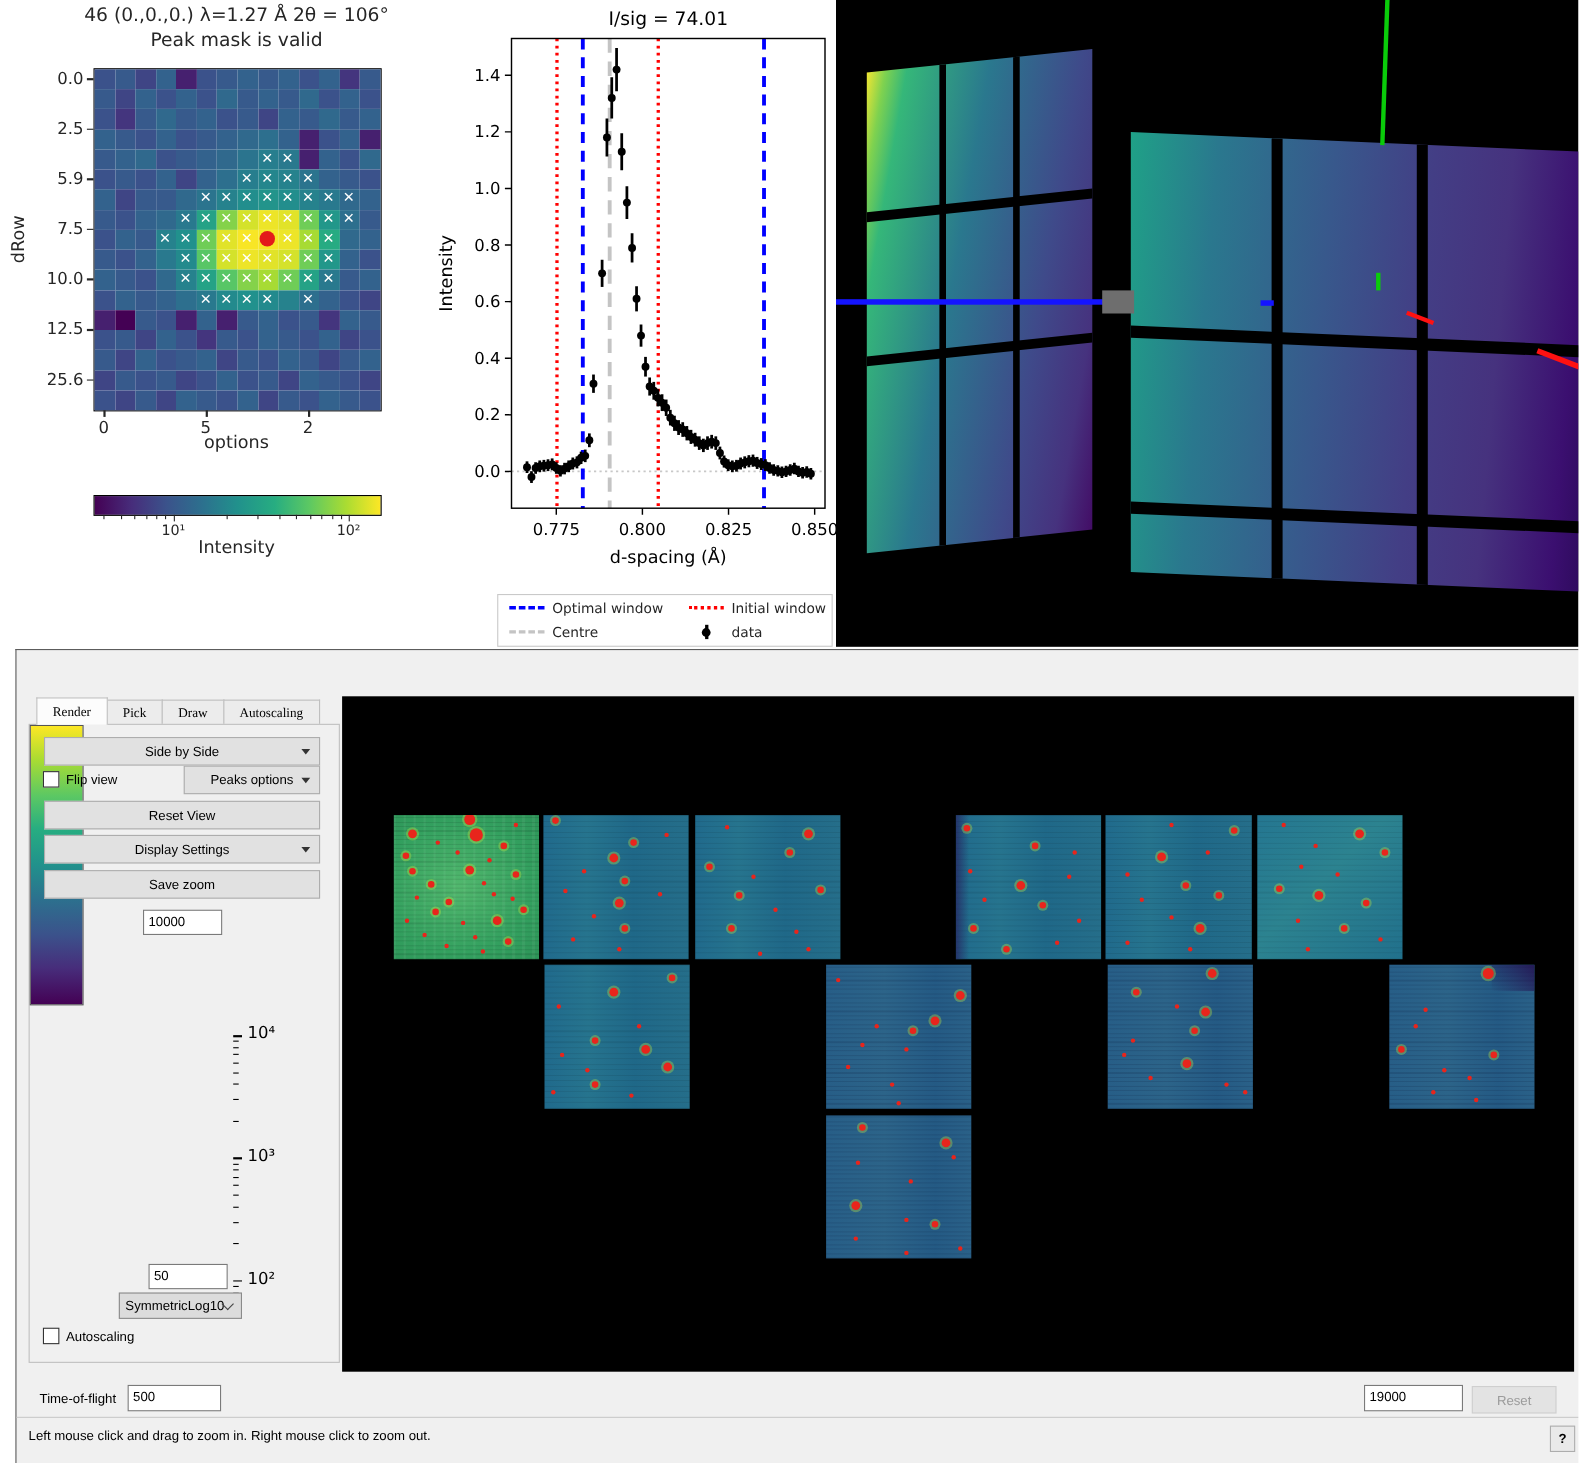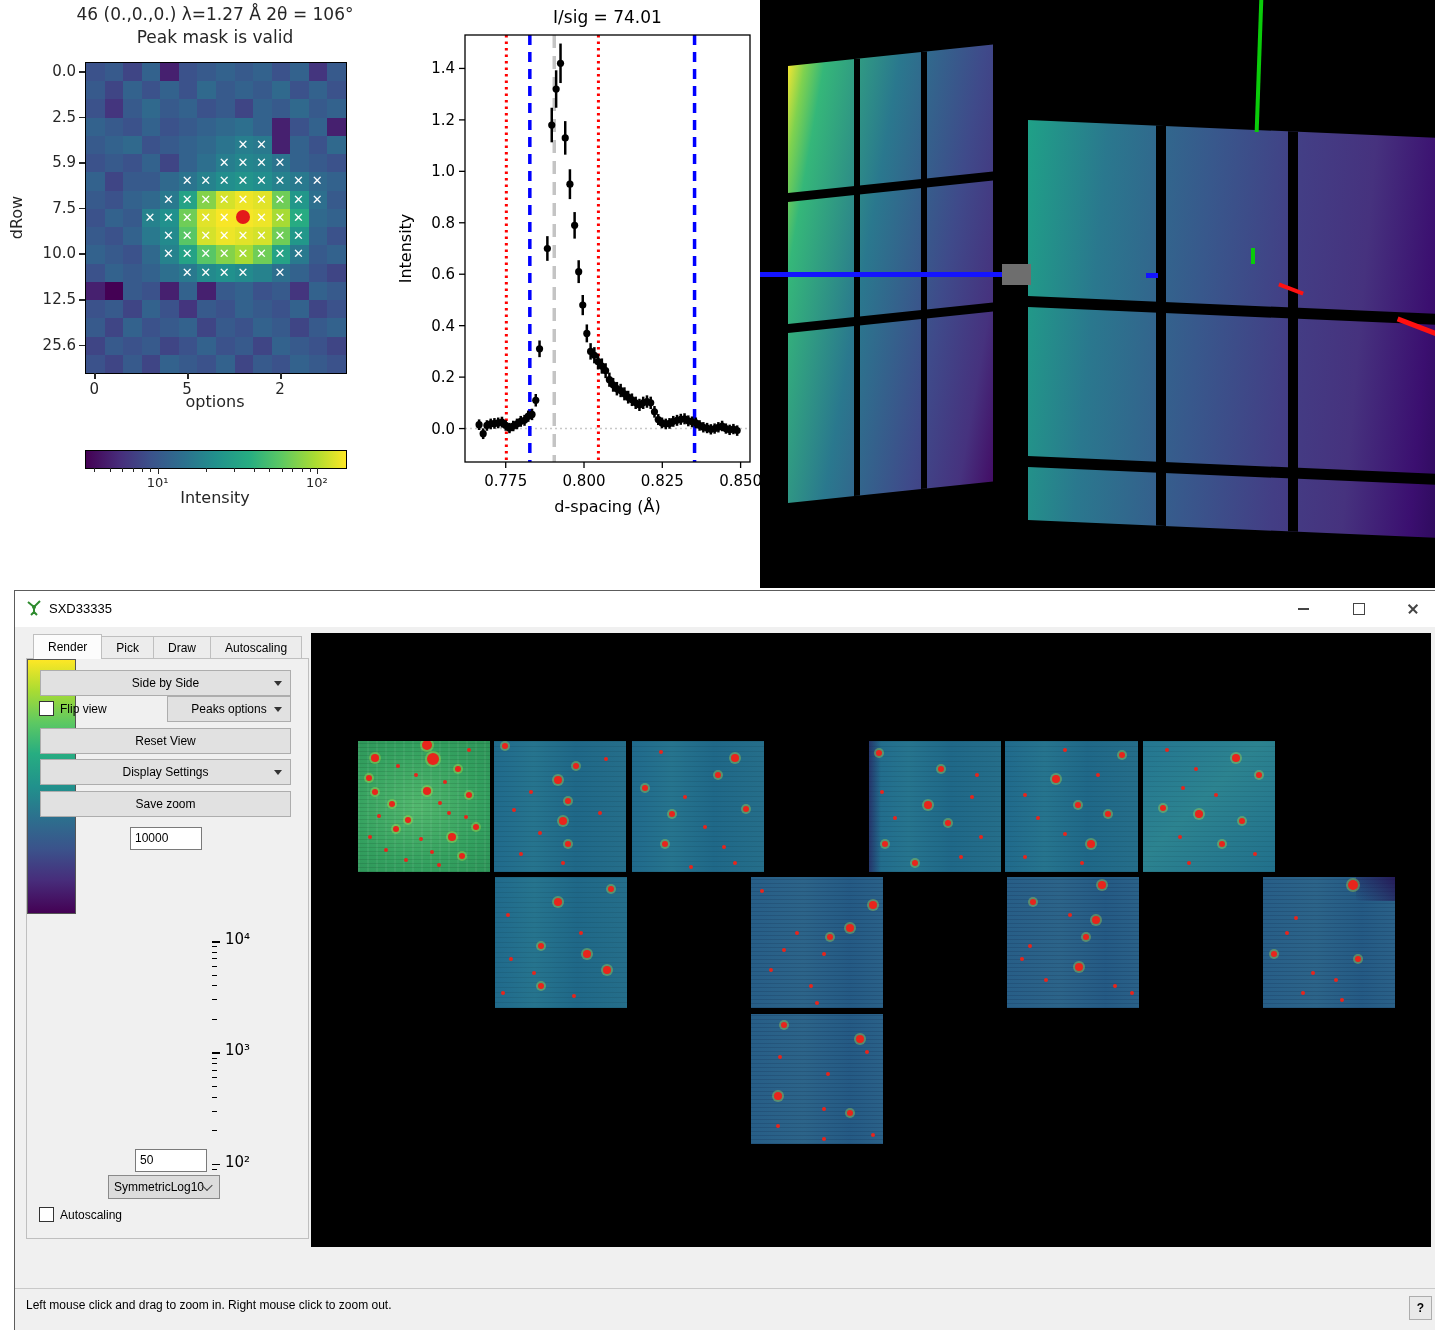--- a/index.html
+++ b/index.html
@@ -29,21 +29,21 @@
   
   #view3d{left:760px;top:0;width:675px;height:588px;background:#000;overflow:hidden;}
   .bank{position:absolute;}
   .gline{position:absolute;background:#000;}
   
   #appwin{left:14px;top:590px;width:1420px;height:740px;background:#f0f0f0;
           border:1px solid #5c5c5c;border-right:none;border-bottom:none;font-size:12px;color:#000;}
   #titlebar{left:0;top:0;width:100%;height:36px;background:#ffffff;}
   #wtitle{left:34px;top:10px;font-size:13px;}
   .wbtn{top:6px;width:40px;height:24px;display:flex;align-items:center;justify-content:center;cursor:default;}
-  .tabsrow{left:18px;top:45px;height:23px;display:flex;}
+  .tabsrow{left:18px;top:45px;height:23px;display:flex;font-family:Liberation Serif, serif;}
   .tab{padding:4px 14px 3px 14px;border:1px solid #bfbfbf;border-bottom:none;background:#ececec;
        font-size:12px;margin-right:-1px;}
   .tab.active{background:#fcfcfc;position:relative;z-index:2;padding-top:5px;margin-top:-2px;}
   #sidepane{left:11px;top:67px;width:281px;height:579px;border:1px solid #bfbfbf;background:#f0f0f0;}
   .btn,.combo{position:absolute;background:#e1e1e1;border:1px solid #adadad;
               display:flex;align-items:center;justify-content:center;font-size:12px;}
   .combo .arr{position:absolute;right:8px;top:50%;margin-top:-2px;width:0;height:0;
               border-left:4px solid transparent;border-right:4px solid transparent;border-top:5px solid #333;}
   .chev{position:absolute;right:8px;top:50%;width:7px;height:7px;border-right:1.6px solid #444;
         border-bottom:1.6px solid #444;transform:translateY(-70%) rotate(45deg);}
@@ -593,20 +593,42 @@
         <text x="189.01098901098916" y="483" text-anchor="middle" font-size="15px">0.800</text>
         <line x1="267.3076923076922" x2="267.3076923076922" y1="459" y2="465" stroke="#000" stroke-width="1.3"></line>
         <text x="267.3076923076922" y="483" text-anchor="middle" font-size="15px">0.825</text>
         <line x1="345.6043956043956" x2="345.6043956043956" y1="459" y2="465" stroke="#000" stroke-width="1.3"></line>
         <text x="345.6043956043956" y="483" text-anchor="middle" font-size="15px">0.850</text>
         <text x="212.5" y="20" text-anchor="middle" font-size="17px">I/sig = 74.01</text>
         <text x="212.5" y="509" text-anchor="middle" font-size="16px">d-spacing (Å)</text>
         <text x="16" y="245.5" text-anchor="middle" font-size="16px" transform="rotate(-90 16 245.5)">Intensity</text>
       </svg></div>
 
+  <div class="abs legendbox">
+    <div class="leg-item">
+      <div class="leg-line" style="border-top:3px dashed #0000ff;"></div>
+      <span>Optimal window</span>
+    </div>
+    <div class="leg-item">
+      <div class="leg-line" style="border-top:3px dotted #ff0000;"></div>
+      <span>Initial window</span>
+    </div>
+    <div class="leg-item">
+      <div class="leg-line" style="border-top:3px dashed #c4c4c4;"></div>
+      <span>Centre</span>
+    </div>
+    <div class="leg-item">
+      <div style="width:32px;display:flex;justify-content:center;">
+        <div style="width:3px;height:13px;background:#000;position:relative;">
+          <div style="position:absolute;left:-2.5px;top:3.5px;width:8px;height:8px;border-radius:50%;background:#000;"></div>
+        </div>
+      </div>
+      <span>data</span>
+    </div>
+  </div>
 </div>
 
 <div id="view3d" class="abs">
   <div class="bank" style="left:28px;top:66px;width:205px;height:437px;transform:skewY(-6deg);transform-origin:left top;
               background:linear-gradient(100deg,#f0e532 0%,#7fd24f 6%,#35b779 13%,#2a788e 40%,#3f4a8a 70%,#46327e 88%,#430d66 100%);">
     <div class="gline" style="left:32%;top:0;width:6px;height:100%;"></div>
     <div class="gline" style="left:65%;top:0;width:6px;height:100%;"></div>
     <div class="gline" style="left:0;top:29%;width:100%;height:9px;"></div>
     <div class="gline" style="left:0;top:59%;width:100%;height:9px;"></div>
   </div>
@@ -620,40 +642,20 @@
   <div class="abs" style="left:497px;top:-2px;width:4px;height:134px;background:#0acc0a;transform:rotate(2deg);"></div>
   <div class="abs" style="left:491px;top:248px;width:4px;height:16px;background:#0acc0a;"></div>
   <div class="abs" style="left:0;top:272px;width:244px;height:5px;background:#1414ff;"></div>
   <div class="abs" style="left:386px;top:273px;width:12px;height:5px;background:#1414ff;"></div>
   <div class="abs" style="left:242px;top:264px;width:29px;height:21px;background:#6e6e6e;"></div>
   <div class="abs" style="left:518px;top:287px;width:26px;height:4px;background:#ff1111;transform:rotate(21deg);"></div>
   <div class="abs" style="left:636px;top:325px;width:48px;height:5px;background:#ff1111;transform:rotate(21deg);"></div>
 </div>
 
 <div id="appwin" class="abs">
-  <div id="titlebar" class="abs">
-    <svg class="abs" style="left:10px;top:8px;" width="18" height="18" viewBox="0 0 18 18">
-      <path d="M3 3 L9 8 L15 2" stroke="#2e8b2e" stroke-width="2" fill="none"></path>
-      <path d="M9 8 L9 15 M6 16 L9 13 L12 16" stroke="#2e8b2e" stroke-width="2" fill="none"></path>
-      <circle cx="9" cy="8" r="2" fill="#2e8b2e"></circle>
-    </svg>
-    <div id="wtitle" class="abs">SXD33335</div>
-    <div class="abs wbtn" style="left:1268px;">
-      <div style="width:11px;height:1.5px;background:#444;"></div>
-    </div>
-    <div class="abs wbtn" style="left:1324px;">
-      <div style="width:10px;height:10px;border:1.5px solid #444;"></div>
-    </div>
-    <div class="abs wbtn" style="left:1378px;">
-      <div style="position:relative;width:12px;height:12px;">
-        <div style="position:absolute;left:0;top:5px;width:12px;height:1.5px;background:#444;transform:rotate(45deg);"></div>
-        <div style="position:absolute;left:0;top:5px;width:12px;height:1.5px;background:#444;transform:rotate(-45deg);"></div>
-      </div>
-    </div>
-  </div>
 
   <div class="abs tabsrow" id="tabsrow">
       <div class="tab active">Render</div>
       <div class="tab">Pick</div>
       <div class="tab">Draw</div>
       <div class="tab">Autoscaling</div>
     </div>
 
   <div id="sidepane" class="abs">
     <div class="combo" style="left:13px;top:11px;width:249px;height:24px;">
@@ -883,19 +885,28 @@
         <div class="dot" style="left: calc(58% - 2px); top: calc(46% - 2px); width: 4px; height: 4px; box-shadow: none;"></div>
         <div class="dot" style="left: calc(20% - 4px); top: calc(63% - 4px); width: 8px; height: 8px;"></div>
         <div class="dot" style="left: calc(55% - 2px); top: calc(73% - 2px); width: 4px; height: 4px; box-shadow: none;"></div>
         <div class="dot" style="left: calc(75% - 3px); top: calc(76% - 3px); width: 6px; height: 6px;"></div>
         <div class="dot" style="left: calc(20% - 2px); top: calc(86% - 2px); width: 4px; height: 4px; box-shadow: none;"></div>
         <div class="dot" style="left: calc(92% - 2px); top: calc(93% - 2px); width: 4px; height: 4px; box-shadow: none;"></div>
         <div class="dot" style="left: calc(55% - 2px); top: calc(96% - 2px); width: 4px; height: 4px; box-shadow: none;"></div>
       </div>
     </div>
 
+  <div id="tofbar" class="abs">
+    <div class="abs" style="left:21px;top:9px;font-size:12px;">Time-of-flight</div>
+    <div class="input" style="left:101px;top:4px;width:85px;height:24px;">500</div>
+
+    <div class="input" style="left:1225px;top:4px;width:90px;height:24px;">19000</div>
+    <div class="btn disabled" style="left:1323px;top:5px;width:75px;height:23px;background:#e3e3e3;">
+      <span>Reset</span>
+    </div>
+  </div>
 
   <div id="statusline" class="abs"></div>
   <div id="statustext" class="abs">Left mouse click and drag to zoom in. Right mouse click to zoom out.</div>
   <div id="helpbtn" class="abs">
     <span>?</span>
   </div>
 </div>
 
 </body></html>

